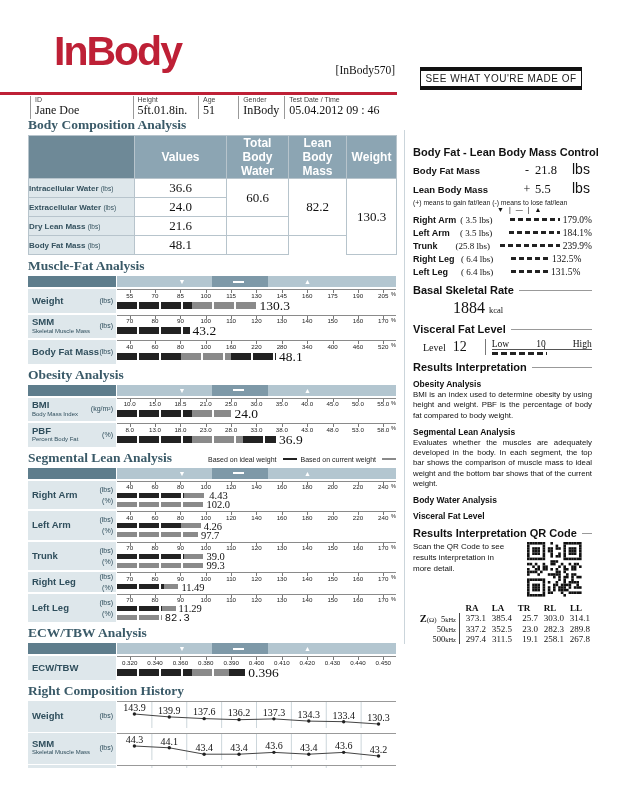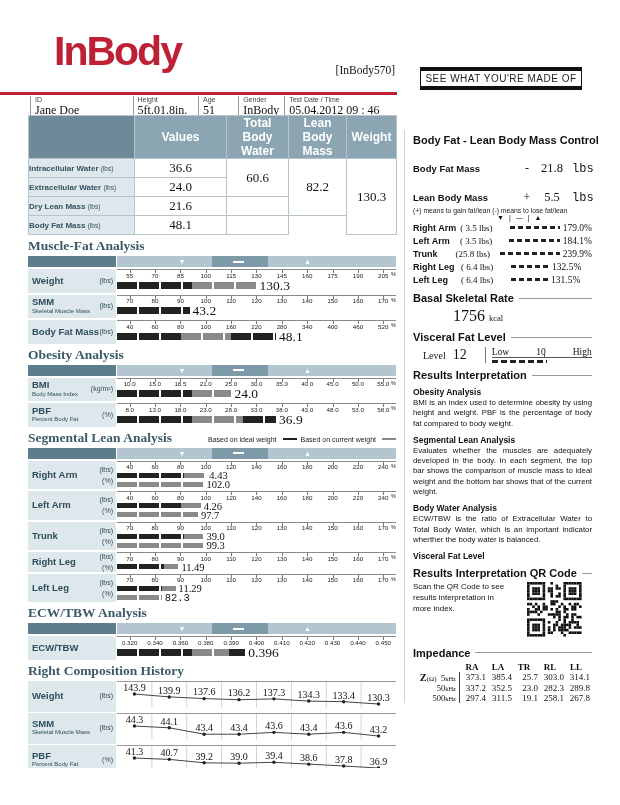--- a/index.html
+++ b/index.html
@@ -83,22 +83,22 @@
   .hrow{display:flex;margin-bottom:1px;}
   .hchart{width:279px;border-top:1px solid #999;background:#fff;}
 
   
   .rtitle{display:flex;align-items:center;font-weight:bold;font-size:11px;color:#111;
           margin:6px 0 3px;white-space:nowrap;}
   .rtitle::after{content:"";flex:1;height:1px;background:#999;margin-left:5px;}
   .ctl-row{display:flex;align-items:baseline;margin:2px 0;}
   .ctl-row .lab{flex:1;font-weight:bold;font-size:9.5px;}
   .ctl-row .sign{width:16px;text-align:center;font-family:"Liberation Serif",serif;font-size:12px;}
-  .ctl-row .val{width:34px;text-align:center;font-family:"Liberation Serif",serif;font-size:12.5px;margin-top:12px;}
-  .ctl-row .un{width:20px;font-family:Liberation Mono, monospace;font-size:12px;padding-left:3px;}
+  .ctl-row .val{width:34px;text-align:left;font-family:"Liberation Serif",serif;font-size:12.5px;}
+  .ctl-row .un{width:20px;font-family:Liberation Sans, sans-serif;font-size:14px;padding-left:3px;}
   .ctl-note{font-size:6.8px;color:#222;margin-top:1px;}
 
   .sfa-markers{margin-left:84px;font-size:7px;color:#111;display:flex;gap:5px;align-items:center;}
   .sfa-row{display:flex;align-items:center;height:13px;}
   .sfa-row .lab{width:48px;font-weight:bold;font-size:9px;}
   .sfa-row .mass{width:50px;font-family:"Liberation Serif",serif;font-size:9px;}
   .sfa-bar{height:3px;background-image:repeating-linear-gradient(90deg,#222 0 5px,transparent 5px 8px);}
   .sfa-row .pct{margin-left:3px;font-family:"Liberation Serif",serif;font-size:9.5px;}
 
   .bmr-val{margin:3px 0 4px 40px;font-family:"Liberation Serif",serif;font-size:16px;}
@@ -169,20 +169,23 @@
       </div>
     <div class="idcell w-d">
       <span class="l">Test Date / Time</span>
       <span class="v">05.04.2012  09 : 46</span>
       </div>
   </div>
 
   <div id="leftcol">
 
     <div class="lsec">
+      <div class="ltitle">
+          <span>Body Composition Analysis</span>
+        </div>
       <table class="bca">
         <colgroup>
             <col style="width:106px">
             <col style="width:92px">
             <col style="width:62px">
             <col style="width:58px">
             <col style="width:50px">
           </colgroup>
         <tbody>
             <tr>
@@ -735,21 +738,21 @@
               <text x="261.525" y="18.8" text-anchor="middle" font-size="10" font-family="Liberation Serif, serif" fill="#111">0.396</text>
             </svg></div>
       </div>
 
     </div>
   </div>
 
   <div id="rightcol">
 
     <div>
-      <div class="rtitle" style="margin-top:4px">
+      <div class="rtitle" style="margin-top:16px">
           <span>Body Fat - Lean Body Mass Control</span>
         </div>
       <div class="ctl-row">
         <span class="lab">Body Fat Mass</span>
         <span class="sign">-</span>
         <span class="val">21.8</span>
         <span class="un">lbs</span>
       </div>
       <div class="ctl-row">
         <span class="lab">Lean Body Mass</span>
@@ -799,21 +802,21 @@
             <span class="sfa-bar" style="width: 37px;"></span>
             <span class="pct">131.5%</span>
           </div>
         </div>
     </div>
 
     <div>
       <div class="rtitle">
           <span>Basal Skeletal Rate</span>
         </div>
-      <div class="bmr-val"><span>1756</span> <span class="un">kcal</span></div>
+      <div class="bmr-val"><span>1884</span> <span class="un">kcal</span></div>
     </div>
 
     <div>
       <div class="rtitle">
           <span>Visceral Fat Level</span>
         </div>
       <div class="vfl-wrap">
         <div class="vfl-level">
           <span>Level</span><span class="lv">12</span>
         </div>
@@ -833,30 +836,29 @@
 
     <div>
       <div class="rtitle">
           <span>Results Interpretation</span>
         </div>
       <div class="ri-h">Obesity Analysis</div>
       <p class="ri-p">BMI is an index used to determine obesity by using height and weight. PBF is the percentage of body fat compared to body weight.</p>
       <div class="ri-h">Segmental Lean Analysis</div>
       <p class="ri-p">Evaluates whether the muscles are adequately developed in the body. In each segment, the top bar shows the comparison of muscle mass to ideal weight and the bottom bar shows that of the current weight.</p>
       <div class="ri-h">Body Water Analysis</div>
-      <p class="ri-p">ECW/TBW is the ratio of Extracellular Water to Total Body Water, which is an important indicator wherther the body water is balanced.</p>
       <div class="ri-h">Visceral Fat Level</div>
     </div>
 
     <div>
       <div class="rtitle">
           <span>Results Interpretation QR Code</span>
         </div>
       <div class="qr-wrap">
-        <div class="qr-text">Scan the QR Code to see results interpretation in more index.</div>
+        <div class="qr-text">Scan the QR Code to see results interpretation in more detail.</div>
         <div class="qr-box"><svg width="54.6" height="54.6">
               <rect x="0" y="0" width="2.6" height="2.6" fill="#111"></rect>
               <rect x="2.6" y="0" width="2.6" height="2.6" fill="#111"></rect>
               <rect x="5.2" y="0" width="2.6" height="2.6" fill="#111"></rect>
               <rect x="7.800000000000001" y="0" width="2.6" height="2.6" fill="#111"></rect>
               <rect x="10.4" y="0" width="2.6" height="2.6" fill="#111"></rect>
               <rect x="13" y="0" width="2.6" height="2.6" fill="#111"></rect>
               <rect x="15.600000000000001" y="0" width="2.6" height="2.6" fill="#111"></rect>
               <rect x="0" y="2.6" width="2.6" height="2.6" fill="#111"></rect>
               <rect x="15.600000000000001" y="2.6" width="2.6" height="2.6" fill="#111"></rect>
@@ -1060,23 +1062,20 @@
               <rect x="44.2" y="49.4" width="2.6" height="2.6" fill="#111"></rect>
               <rect x="46.800000000000004" y="49.4" width="2.6" height="2.6" fill="#111"></rect>
               <rect x="49.4" y="49.4" width="2.6" height="2.6" fill="#111"></rect>
               <rect x="52" y="49.4" width="2.6" height="2.6" fill="#111"></rect>
               <rect x="36.4" y="52" width="2.6" height="2.6" fill="#111"></rect>
             </svg></div>
       </div>
     </div>
 
     <div>
-      <div class="rtitle">
-          <span>Impedance</span>
-        </div>
       <div>
           <div class="imp-head">
             <span class="f"></span>
             <span class="c">RA</span>
             <span class="c">LA</span>
             <span class="c">TR</span>
             <span class="c">RL</span>
             <span class="c">LL</span>
           </div>
           <div class="imp-row">

